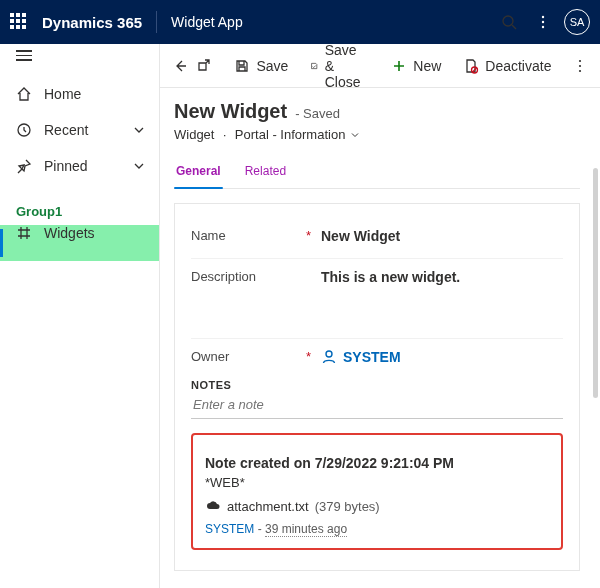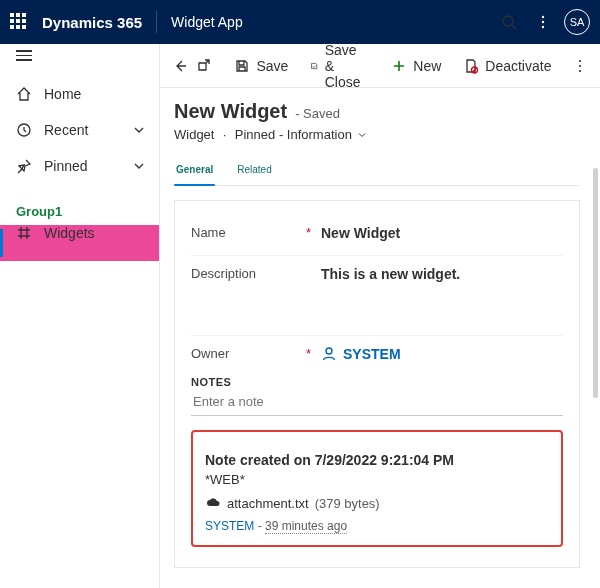--- a/index.html
+++ b/index.html
@@ -13,21 +13,21 @@
   .appname { font-size:14px; }
   .top-spacer { flex:1; }
   .top-icon { width:34px; height:34px; display:flex; align-items:center; justify-content:center; cursor:pointer; }
   .avatar { width:26px; height:26px; border:1.5px solid #fff; border-radius:50%; display:flex; align-items:center; justify-content:center; font-size:11px; margin-left:4px; }
   
   .shell { display:flex; height:calc(588px - 44px); }
   .sidebar { width:160px; border-right:1px solid #e6e6e6; padding-top:6px; background:#fff; }
   .side-row { height:36px; display:flex; align-items:flex-start; padding:0 12px 0 16px; gap:12px; cursor:pointer; font-size:14px; color:#323130; }
   .side-row .chev { margin-left:auto; color:#666; }
   .side-group { font-size:13px; font-weight:700; padding:10px 16px 6px; color:#15803d; }
-  .side-selected { background:#ec4899; position:relative; }
+  .side-selected { background:#86efac; position:relative; }
   .side-selected::before { content:""; position:absolute; left:0; top:4px; bottom:4px; width:3px; background:#0078d4; }
   .hamb { display:flex; flex-direction:column; gap:3px; width:16px;}
   .hamb span{height:1.5px;background:#323130;}
   
   .ic { width:16px; height:16px; }
   .stroke { stroke:#323130; stroke-width:1.3; fill:none; }
   
   .main { flex:1; display:flex; flex-direction:column; min-width:0; }
   .cmdbar { height:44px; border-bottom:1px solid #e6e6e6; display:flex; align-items:center; padding:0 12px; gap:6px; }
   .cmd-iconbtn { width:30px; height:30px; display:flex; align-items:center; justify-content:center; cursor:pointer; }
@@ -37,34 +37,34 @@
   .scrollhint { position:absolute; right:2px; top:80px; width:5px; height:230px; background:rgba(0,0,0,0.18); border-radius:3px; }
   
   .rec-title { display:flex; align-items:baseline; gap:8px; margin-top:2px; }
   .rec-title h1 { font-size:20px; font-weight:600; }
   .rec-state { font-size:13px; color:#5b5b5b; }
   .rec-sub { font-size:13px; color:#323130; margin-top:4px; display:flex; align-items:center; gap:4px; }
   .rec-sub .dot::before{content:"·"; margin:0 4px;}
   .rec-sub .form-drop{ display:flex; align-items:center; gap:4px; cursor:pointer;}
   
   .tabs { display:flex; gap:20px; margin-top:14px; border-bottom:1px solid #e6e6e6; }
-  .tab { padding:8px 2px 10px; font-size:10px; cursor:pointer; color:#0f766e; position:relative; }
+  .tab { padding:8px 2px 10px; font-size:12px; cursor:pointer; color:#a21caf; position:relative; }
   .tab.sel { font-weight:600; }
   .tab.sel::after { content:""; position:absolute; left:0; right:0; bottom:-1px; height:2.5px; background:#0078d4; border-radius:2px; }
   
   .panel { border:1px solid #e6e6e6; margin-top:14px; padding:14px 16px 20px; }
   .field { display:flex; align-items:flex-start; padding:10px 0 14px; border-bottom:1px solid #f1f1f1; }
   .field:last-of-type{border-bottom:none;}
   .flabel { width:130px; color:#4a4a4a; font-size:13px; display:flex; align-items:center; gap:4px;}
   .flabel .req{ color:#c50f1f; margin-left:auto; margin-right:10px;}
   .fval { flex:1; font-size:14px; font-weight:600; }
   .owner-val{ color:#0067b8; font-weight:700; display:flex; gap:6px; align-items:center;}
   .desc-field{min-height:80px;}
   .section-label{ font-size:11px; font-weight:700; letter-spacing:.5px; margin-top:10px;}
-  .note-input{ width:100%; border:none; border-bottom:1px solid #c8c8c8; padding:6px 2px; font-size:13px; outline:none; color:#767676; background:transparent;}
+  .note-input{ width:100%; border:none; border-bottom:1px solid #c8c8c8; padding:6px 2px; font-style:italic; font-size:13px; outline:none; color:#767676; background:transparent;}
   
   .note-card{ border:2.5px solid #e03b32; padding:20px 12px 12px; margin-top:14px; border-radius:4px;}
   .note-title{ font-weight:700; font-size:14px; }
   .note-source{ font-size:13px; margin-top:4px;}
   .note-att{ display:flex; align-items:center; gap:6px; margin-top:8px; font-size:13px;}
   .att-size{ color:#5b5b5b;}
   .note-meta{ font-size:12px; margin-top:8px; color:#5b5b5b;}
   .note-meta a{ color:#0067b8; text-decoration:none;}
   .dotted{ border-bottom:1px dotted #888;}
 </style>
@@ -199,21 +199,21 @@
     <div class="content">
       <div class="scrollhint"></div>
       <div class="rec-title">
         <h1>New Widget</h1>
         <span class="rec-state">- Saved</span>
       </div>
       <div class="rec-sub">
         <span>Widget</span>
         <span class="dot"></span>
         <span class="form-drop">
-          <span>Pinned - Information</span>
+          <span>Portal - Information</span>
           <svg class="ic" style="width:12px;height:12px" viewBox="0 0 16 16">
               <path class="stroke" d="M4 6 L8 10 L12 6"></path>
             </svg>
         </span>
       </div>
 
       <div class="tabs">
         <div class="tab sel">General</div>
         <div class="tab">Related</div>
       </div>

